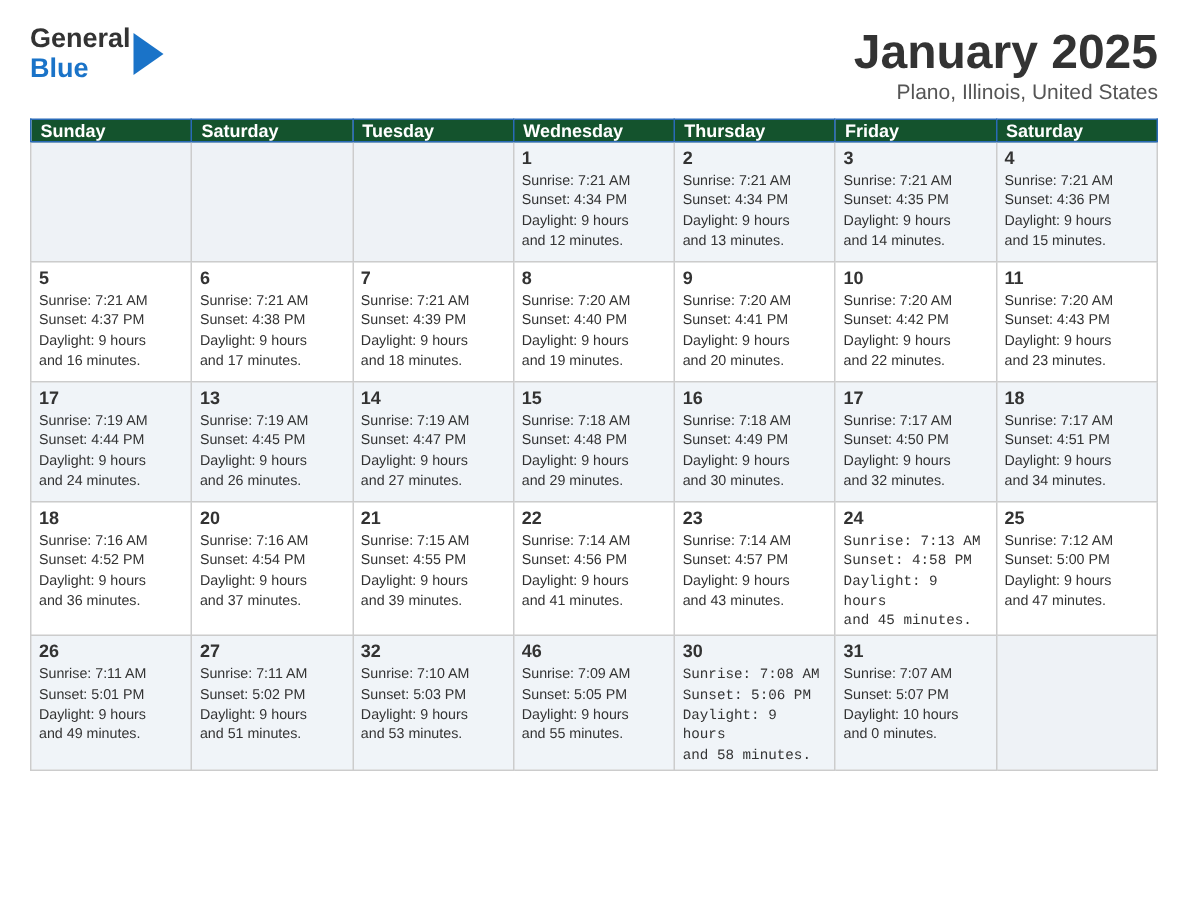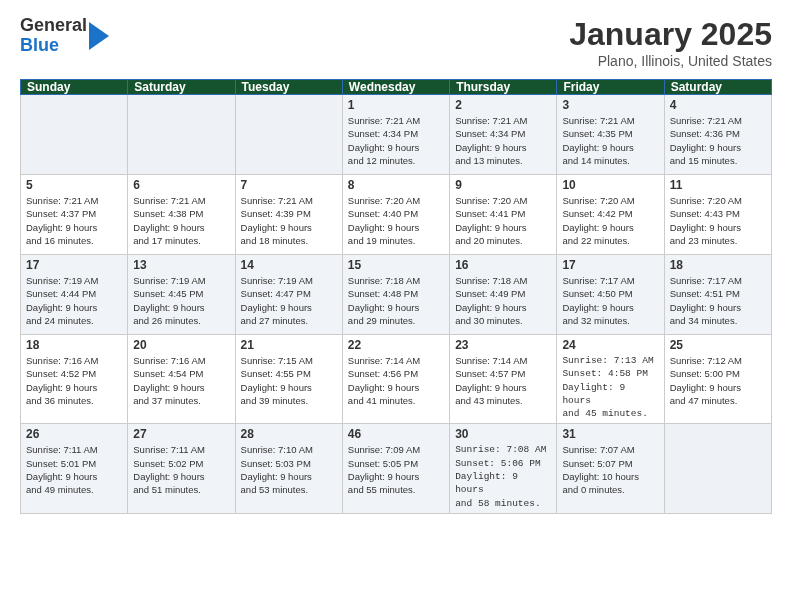--- a/index.html
+++ b/index.html
@@ -324,21 +324,21 @@
 and 49 minutes.</div>
           </td>
           <td>
             <span class="day-num">27</span>
             <div class="day-info" style="white-space: pre-line;">Sunrise: 7:11 AM
 Sunset: 5:02 PM
 Daylight: 9 hours
 and 51 minutes.</div>
           </td>
           <td>
-            <span class="day-num">28</span>
+            <span class="day-num">32</span>
             <div class="day-info" style="white-space: pre-line;">Sunrise: 7:10 AM
 Sunset: 5:03 PM
 Daylight: 9 hours
 and 53 minutes.</div>
           </td>
           <td>
             <span class="day-num">46</span>
             <div class="day-info" style="white-space: pre-line;">Sunrise: 7:09 AM
 Sunset: 5:05 PM
 Daylight: 9 hours

